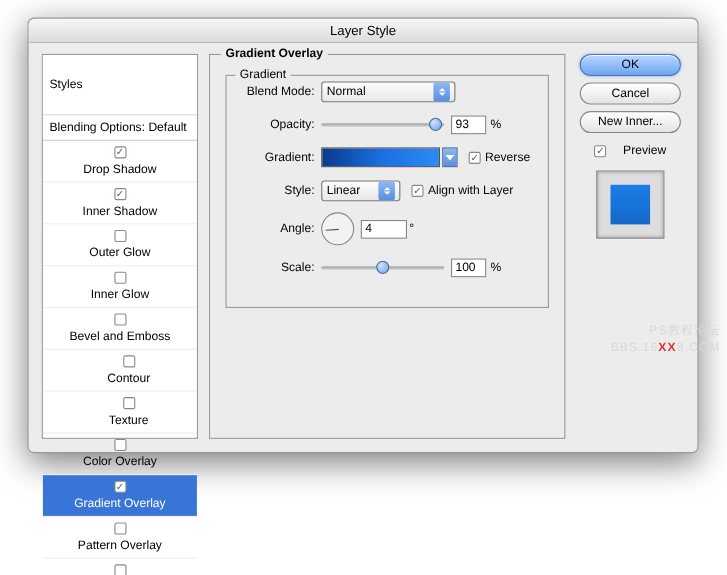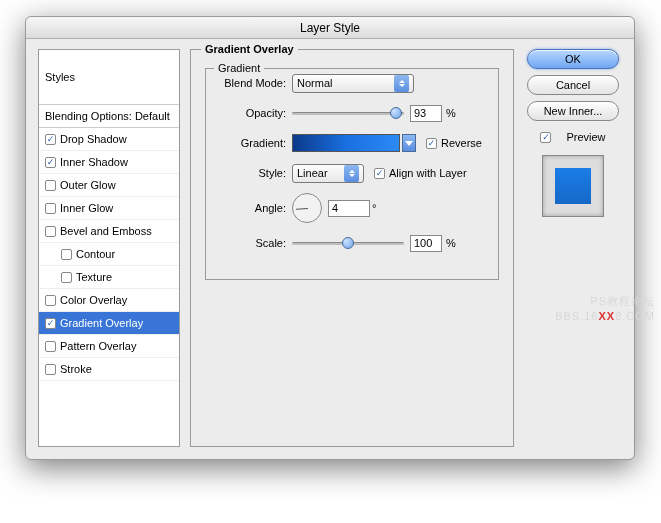--- a/index.html
+++ b/index.html
@@ -1,23 +1,23 @@
 <!DOCTYPE html>
 <html><head>
 <meta charset="utf-8">
 <style>
 * { box-sizing: border-box; margin: 0; padding: 0; font-family: "Lucida Grande", Arial, sans-serif; font-size: 11px; }
 body { background: #fff; width: 661px; height: 523px; position: relative; }
-.dialog { position: absolute; left: 25px; top: 16px; width: 610px; height: 444px; background: #ececec; border: 1px solid #999; border-radius: 6px; box-shadow: 0 8px 30px rgba(0,0,0,0.5); }
+.dialog { position: absolute; left: 25px; top: 16px; width: 610px; height: 396px; background: #ececec; border: 1px solid #999; border-radius: 6px; box-shadow: 0 8px 30px rgba(0,0,0,0.5); }
 .titlebar { height: 22px; text-align: center; line-height: 22px; font-size: 12px; background: linear-gradient(#f7f7f7,#dcdcdc); border-bottom: 1px solid #b0b0b0; border-radius: 6px 6px 0 0; }
 .content { display: flex; padding: 10px 12px 12px 12px; height: calc(100% - 22px); }
 .styles-panel { width: 142px; border: 1px solid #9a9a9a; background: #fff; display: flex; flex-direction: column; }
 .styles-header { padding: 21px 6px; border-bottom: 1px solid #ccc; background: #fff; }
 .styles-sub { padding: 5px 6px; border-bottom: 1px solid #ccc; background: #fff; }
-.style-item { padding: 5px 6px; border-bottom: 1px solid #eee; display: flex; align-items: center; gap: 4px; cursor: default; }
+.style-item { padding: 5px 6px; border-bottom: 1px solid #eee; display: flex; align-items: center; gap: 4px; cursor: default; flex-direction: column; }
 .style-item.indent { padding-left: 22px; }
 .style-item.selected { background: #3875d7; color: #fff; }
 .cb { width: 11px; height: 11px; border: 1px solid #888; background: #fff; border-radius: 2px; display: inline-flex; align-items: center; justify-content: center; flex-shrink: 0; }
 .cb.checked::after { content: "✓"; font-size: 9px; color: #2a5db0; line-height: 1; }
 .style-item.selected .cb.checked::after { color: #2a5db0; }
 .main-panel { flex: 1; margin: 0 10px; border: 1px solid #9a9a9a; background: #ececec; position: relative; padding: 10px 14px; }
 .main-panel .section-label { position: absolute; top: -7px; left: 10px; background: #ececec; padding: 0 4px; font-weight: bold; }
 .gradient-group { border: 1px solid #9a9a9a; position: relative; padding: 4px 12px 16px 12px; margin-top: 8px; }
 .gradient-group .group-label { position: absolute; top: -7px; left: 8px; background: #ececec; padding: 0 4px; }
 .row { display: flex; align-items: center; margin-bottom: 10px; min-height: 20px; }

